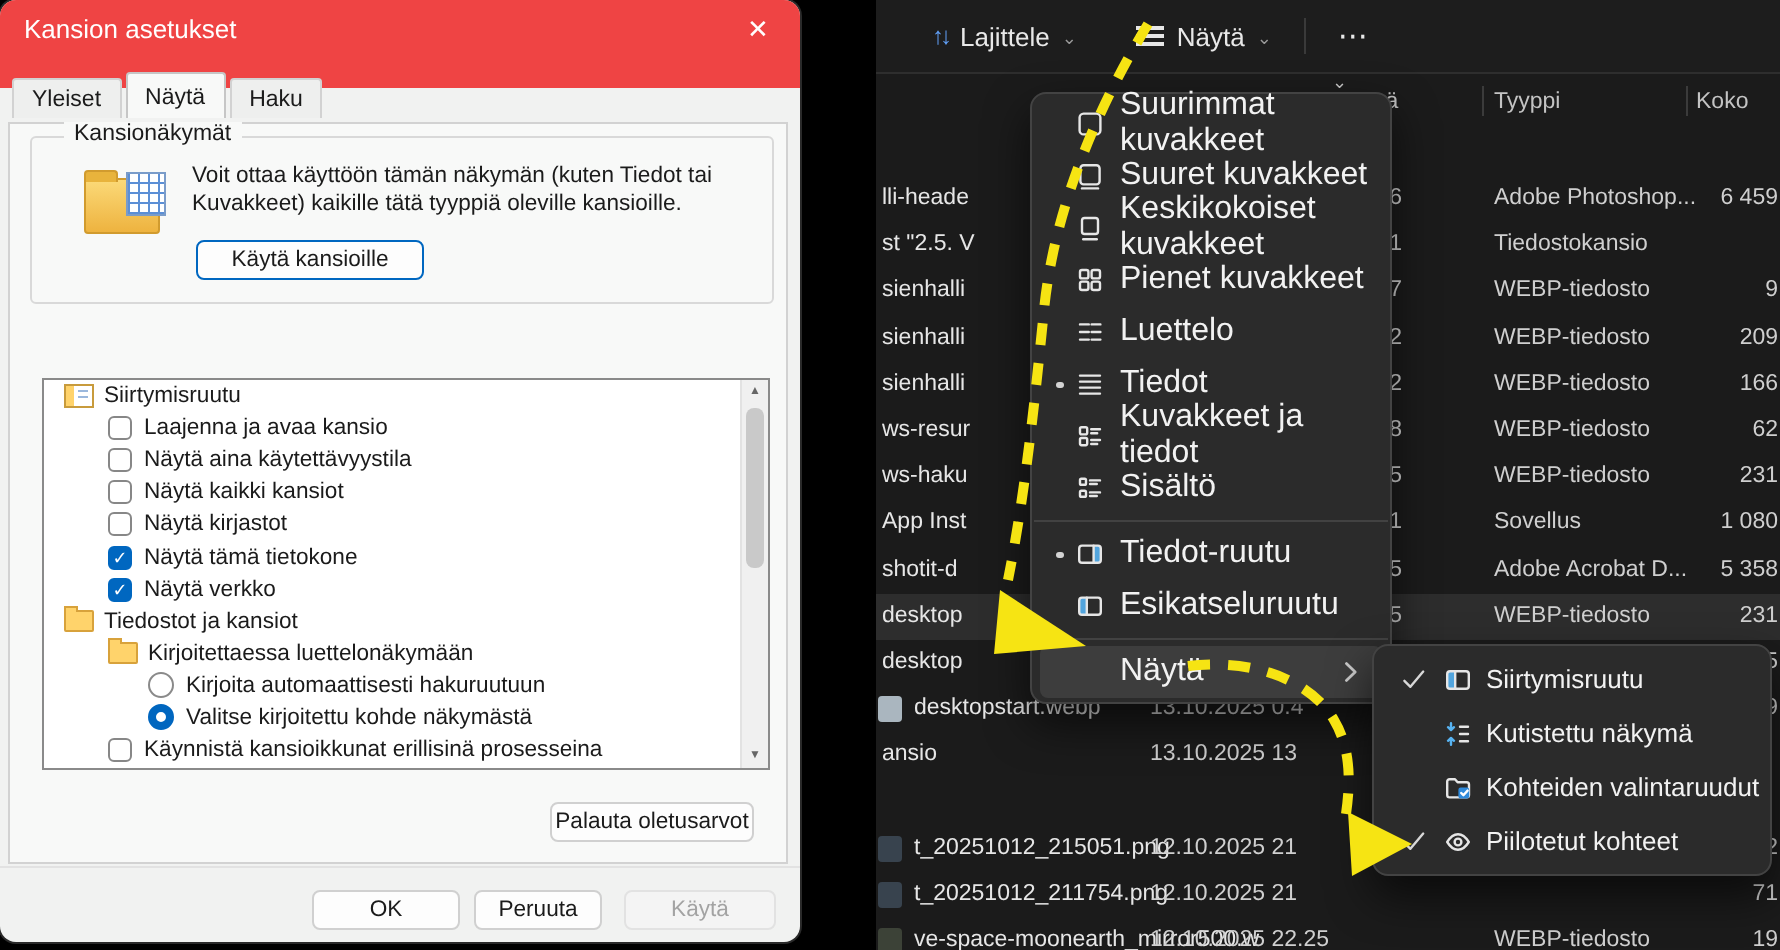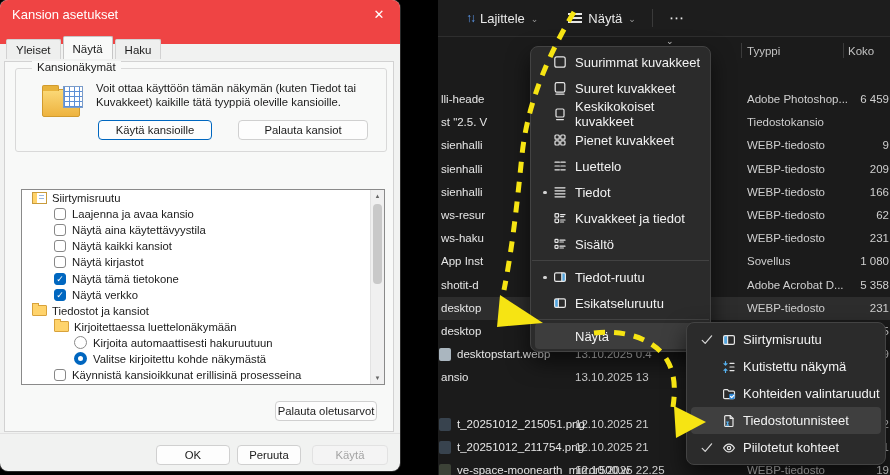--- a/index.html
+++ b/index.html
@@ -62,21 +62,21 @@
   .frow.hl{background:#2d2d2d;}
   .fic{position:absolute;left:1px;top:5px;width:12px;height:13px;border-radius:2px;}
   .fname{position:absolute;left:3px;top:5px;color:#e6e6e6;}
   .frow.hasicon .fname{left:19px;}
   .fdatef{position:absolute;right:189px;top:5px;color:#cfcfcf;}
   .fdated{position:absolute;left:137px;top:5px;color:#cfcfcf;}
   .ftype{position:absolute;left:309px;top:5px;color:#cfcfcf;}
   .fsize{position:absolute;right:1px;top:5px;width:90px;text-align:right;color:#cfcfcf;}
 
   
-  .menu{position:absolute;left:530px;top:46px;width:181px;background:#2b2b2b;border:1px solid #434343;border-radius:8px;padding:2px 0;box-shadow:0 10px 22px rgba(0,0,0,.6);z-index:30;font-size:13px;color:#f2f2f2;box-sizing:border-box;}
+  .menu{position:absolute;left:515px;top:46px;width:181px;background:#2b2b2b;border:1px solid #434343;border-radius:8px;padding:2px 0;box-shadow:0 10px 22px rgba(0,0,0,.6);z-index:30;font-size:16px;color:#f2f2f2;box-sizing:border-box;}
   .mi{position:relative;height:26px;display:flex;align-items:center;margin:0 4px;border-radius:4px;padding-left:40px;box-sizing:border-box;}
   .mi.hl{background:#3d3d3d;}
   .mi .bullet{position:absolute;left:8px;top:11.5px;width:3.5px;height:3.5px;border-radius:50%;background:#d4d4d4;}
   .micon{position:absolute;left:17px;top:5px;width:16px;height:16px;}
   .mchev{position:absolute;right:8px;top:5px;width:16px;height:16px;}
   .msep{height:1px;background:#424242;margin:3px 1px;}
   .submenu{position:absolute;left:686px;top:322px;width:200px;background:#2b2b2b;border:1px solid #434343;border-radius:8px;padding:3px 0;box-shadow:0 10px 22px rgba(0,0,0,.6);z-index:40;font-size:13px;color:#f2f2f2;box-sizing:border-box;}
   .si{position:relative;height:27px;display:flex;align-items:center;margin:0 4px;border-radius:4px;padding-left:52px;box-sizing:border-box;}
   .si.hl{background:#3f3f3f;}
   .scheck{position:absolute;left:8px;top:5.5px;width:16px;height:16px;}
@@ -102,21 +102,20 @@
     <div class="fieldset">
       <span class="legend">Kansionäkymät</span>
       <div class="folderart">
             <div class="foldergrid"></div>
           </div>
       <div class="fvdesc">
         <div>Voit ottaa käyttöön tämän näkymän (kuten Tiedot tai</div>
         <div>Kuvakkeet) kaikille tätä tyyppiä oleville kansioille.</div>
       </div>
       <div class="btn accent" style="left:82px;top:51px;width:114px;">Käytä kansioille</div>
-      <div class="btn" style="left:222px;top:51px;width:130px;">Palauta kansiot</div>
     </div>
     <div class="advlabel">Lisäasetukset:</div>
     <div class="listbox" id="treebox">
       <div class="sb">
         <div class="up">▲</div>
         <div class="thumb"></div>
         <div class="dn">▼</div>
       </div>
     <div class="trow" style="padding-left: 10px;">
             <span class="mini-pane"></span>
@@ -411,28 +410,20 @@
         <span class="slabel">Kutistettu näkymä</span>
       </div>
       <div class="si">
         <span class="sicon"><svg class="ic" width="16" height="16" viewBox="0 0 16 16">
             <path d="M2.6 4.8c0-.7.5-1.2 1.2-1.2h2.7l1.3 1.5h4.5c.7 0 1.2.5 1.2 1.2v5.2c0 .7-.5 1.2-1.2 1.2H3.8c-.7 0-1.2-.5-1.2-1.2z"></path>
             <rect x="8.2" y="7.8" width="5.4" height="5.4" rx="1.1" fill="#2f8adb" stroke="none"></rect>
             <path d="M9.6 10.5l1.1 1.1 2.1-2.3" stroke="#fff"></path>
           </svg></span>
         <span class="slabel">Kohteiden valintaruudut</span>
       </div>
-      <div class="si hl">
-        <span class="sicon"><svg class="ic" width="16" height="16" viewBox="0 0 16 16">
-            <path d="M4.6 2.6h4.6l2.8 2.8v7.2c0 .5-.4.9-.9.9H4.6c-.5 0-.9-.4-.9-.9V3.5c0-.5.4-.9.9-.9z"></path>
-            <path d="M9.2 2.6v2.8h2.8"></path>
-            <path d="M5.6 9h2M6.6 9v3.2M5.6 12.2h2" stroke="#57b3f2"></path>
-          </svg></span>
-        <span class="slabel">Tiedostotunnisteet</span>
-      </div>
       <div class="si">
         <span class="scheck"><svg class="ic" width="16" height="16" viewBox="0 0 16 16">
             <path d="M3.2 8.4l3 3 6.4-7.6" stroke="#d8d8d8"></path>
           </svg></span>
         <span class="sicon"><svg class="ic" width="16" height="16" viewBox="0 0 16 16">
             <path d="M2.6 8c1.6-2.6 3.4-3.9 5.4-3.9S11.8 5.4 13.4 8c-1.6 2.6-3.4 3.9-5.4 3.9S4.2 10.6 2.6 8z"></path>
             <circle cx="8" cy="8" r="1.7"></circle>
           </svg></span>
         <span class="slabel">Piilotetut kohteet</span>
       </div>

